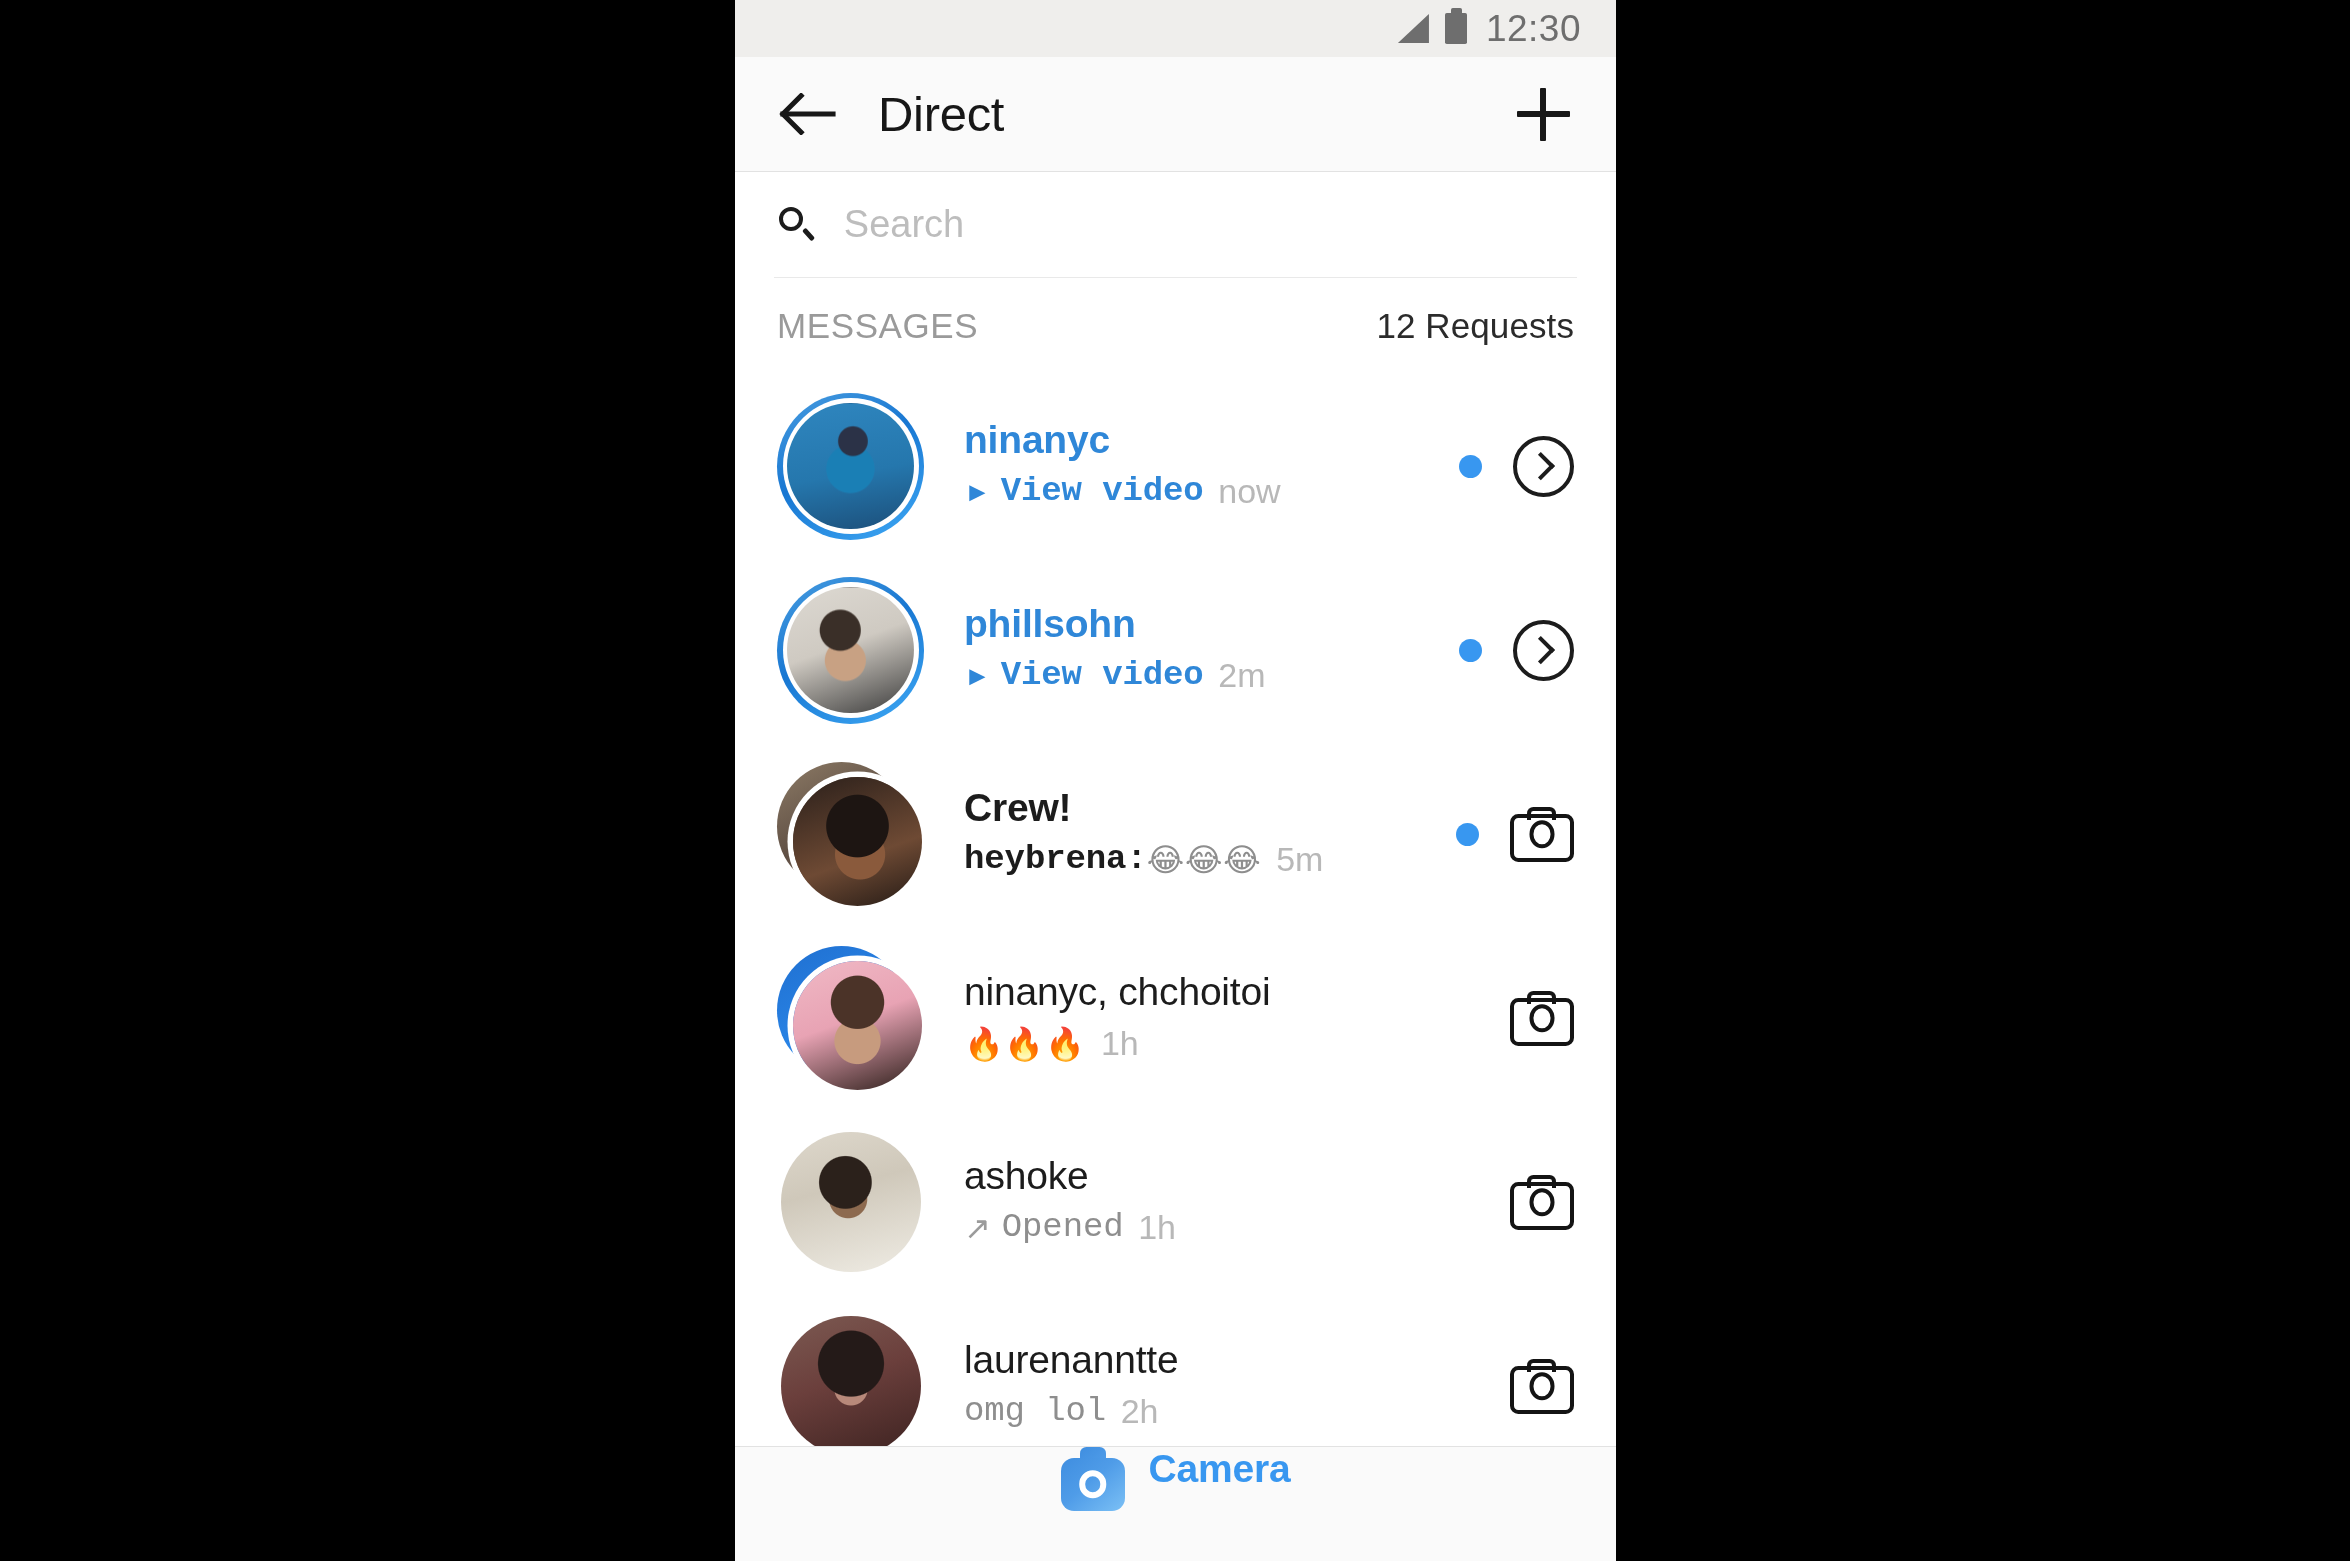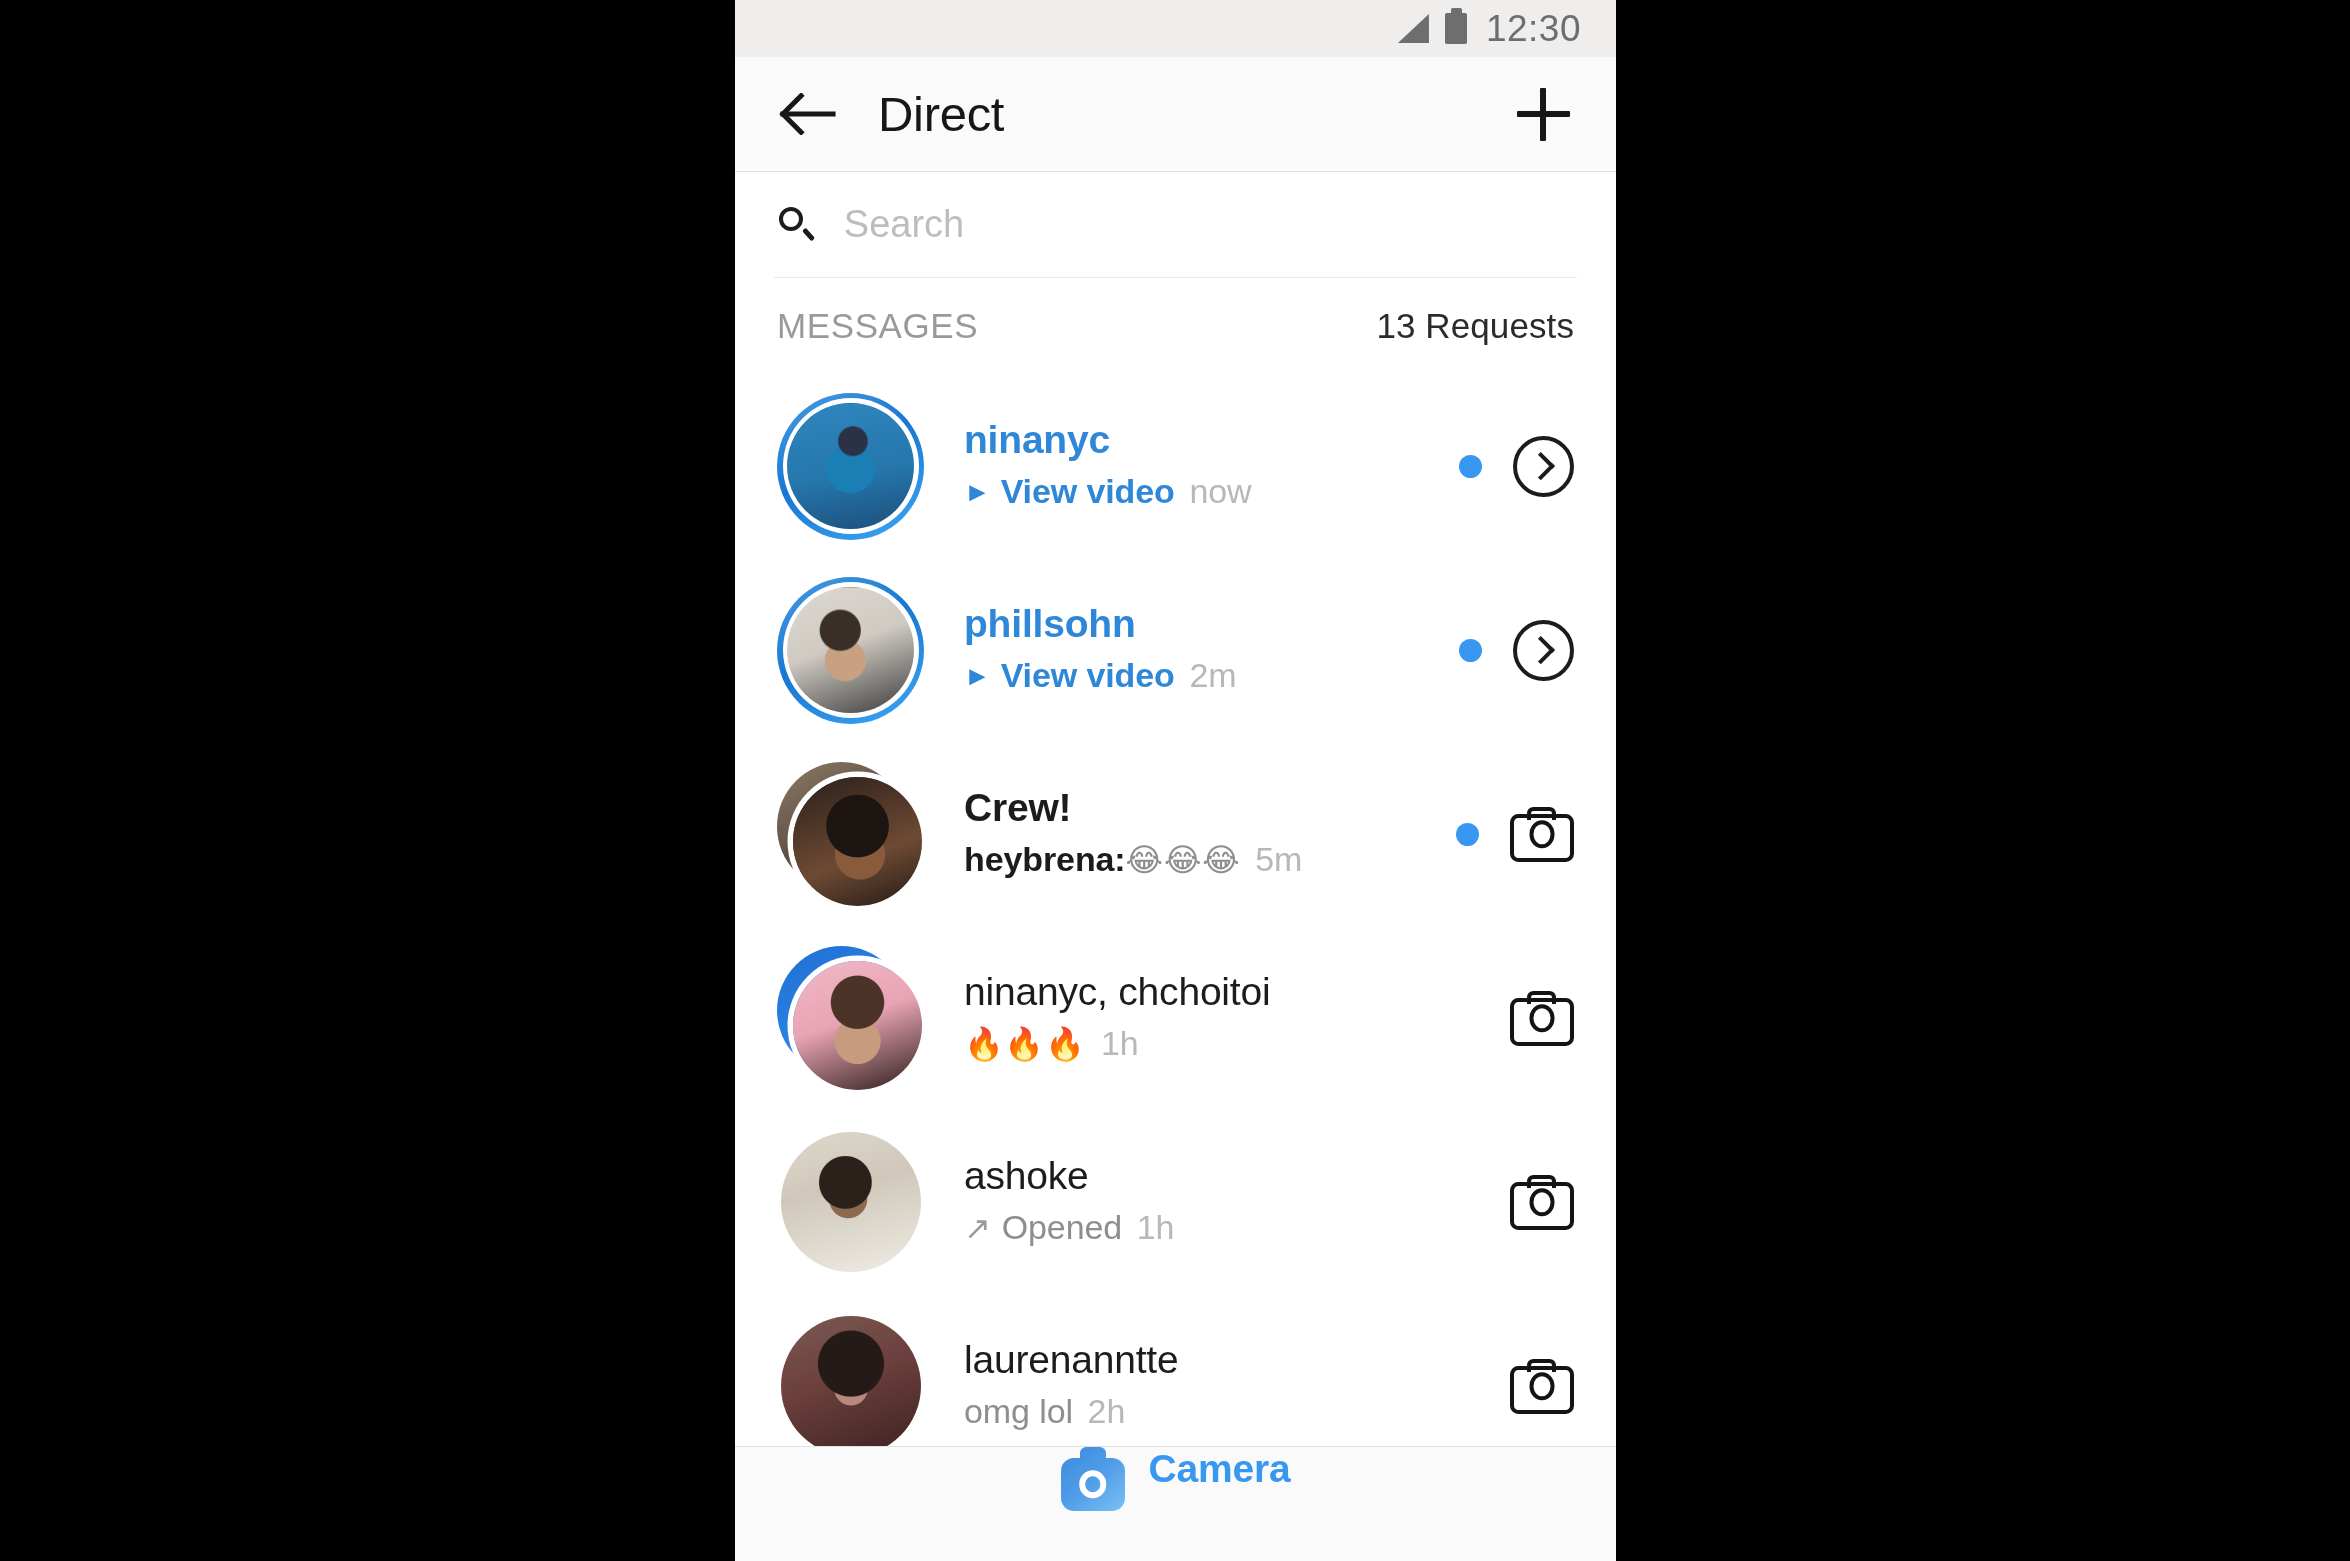--- a/index.html
+++ b/index.html
@@ -134,21 +134,21 @@
   .name.blue{color:#2f87d8;font-weight:bold;}
   .name.bold{font-weight:bold;}
   .sub{
     font-size:34px;line-height:1.35;margin-top:6.4px;color:#8e8e8e;
     display:flex;align-items:center;gap:0px;letter-spacing:-0.1px;
   }
   .sub .play{
     color:#2f87d8;font-size:27px;margin-right:10px;line-height:1;
   }
   .sub .arrow-open{color:#9b9b9b;font-size:32px;margin-right:11px;}
-  .sub .main{color:#8e8e8e;}
+  .sub .main{color:#8e8e8e;font-family:Liberation Mono, monospace;}
   .sub .main.blue{color:#2f87d8;font-weight:bold;}
   .sub .main.dark{color:#1c1c1c;font-weight:bold;}
   .sub .emoji{font-size:32px;letter-spacing:0.9px;}
   .sub .time{color:#b8b8b8;margin-left:14.7px;}
 
   
   .right{flex:0 0 auto;display:flex;align-items:center;gap:31px;}
   .dot{width:23px;height:23px;border-radius:50%;background:#3897f0;flex:0 0 23px;}
   .dot.hidden{visibility:hidden;}
   .chev{
@@ -256,21 +256,21 @@
     <div class="searchwrap">
       <div class="search-icon">
         <span class="ring"></span>
         <span class="stem"></span>
       </div>
       <input class="search-input" type="text" placeholder="Search" style="">
     </div>
 
     <div class="section">
       <div class="sec-left">MESSAGES</div>
-      <div class="sec-right">13 Requests</div>
+      <div class="sec-right">12 Requests</div>
     </div>
 
     <div class="list">
 
       <div class="row">
         <div class="av-wrap">
           <div class="ring-unread">
             <div class="inner">
               <div class="pic pic-ninanyc"></div>
             </div>

